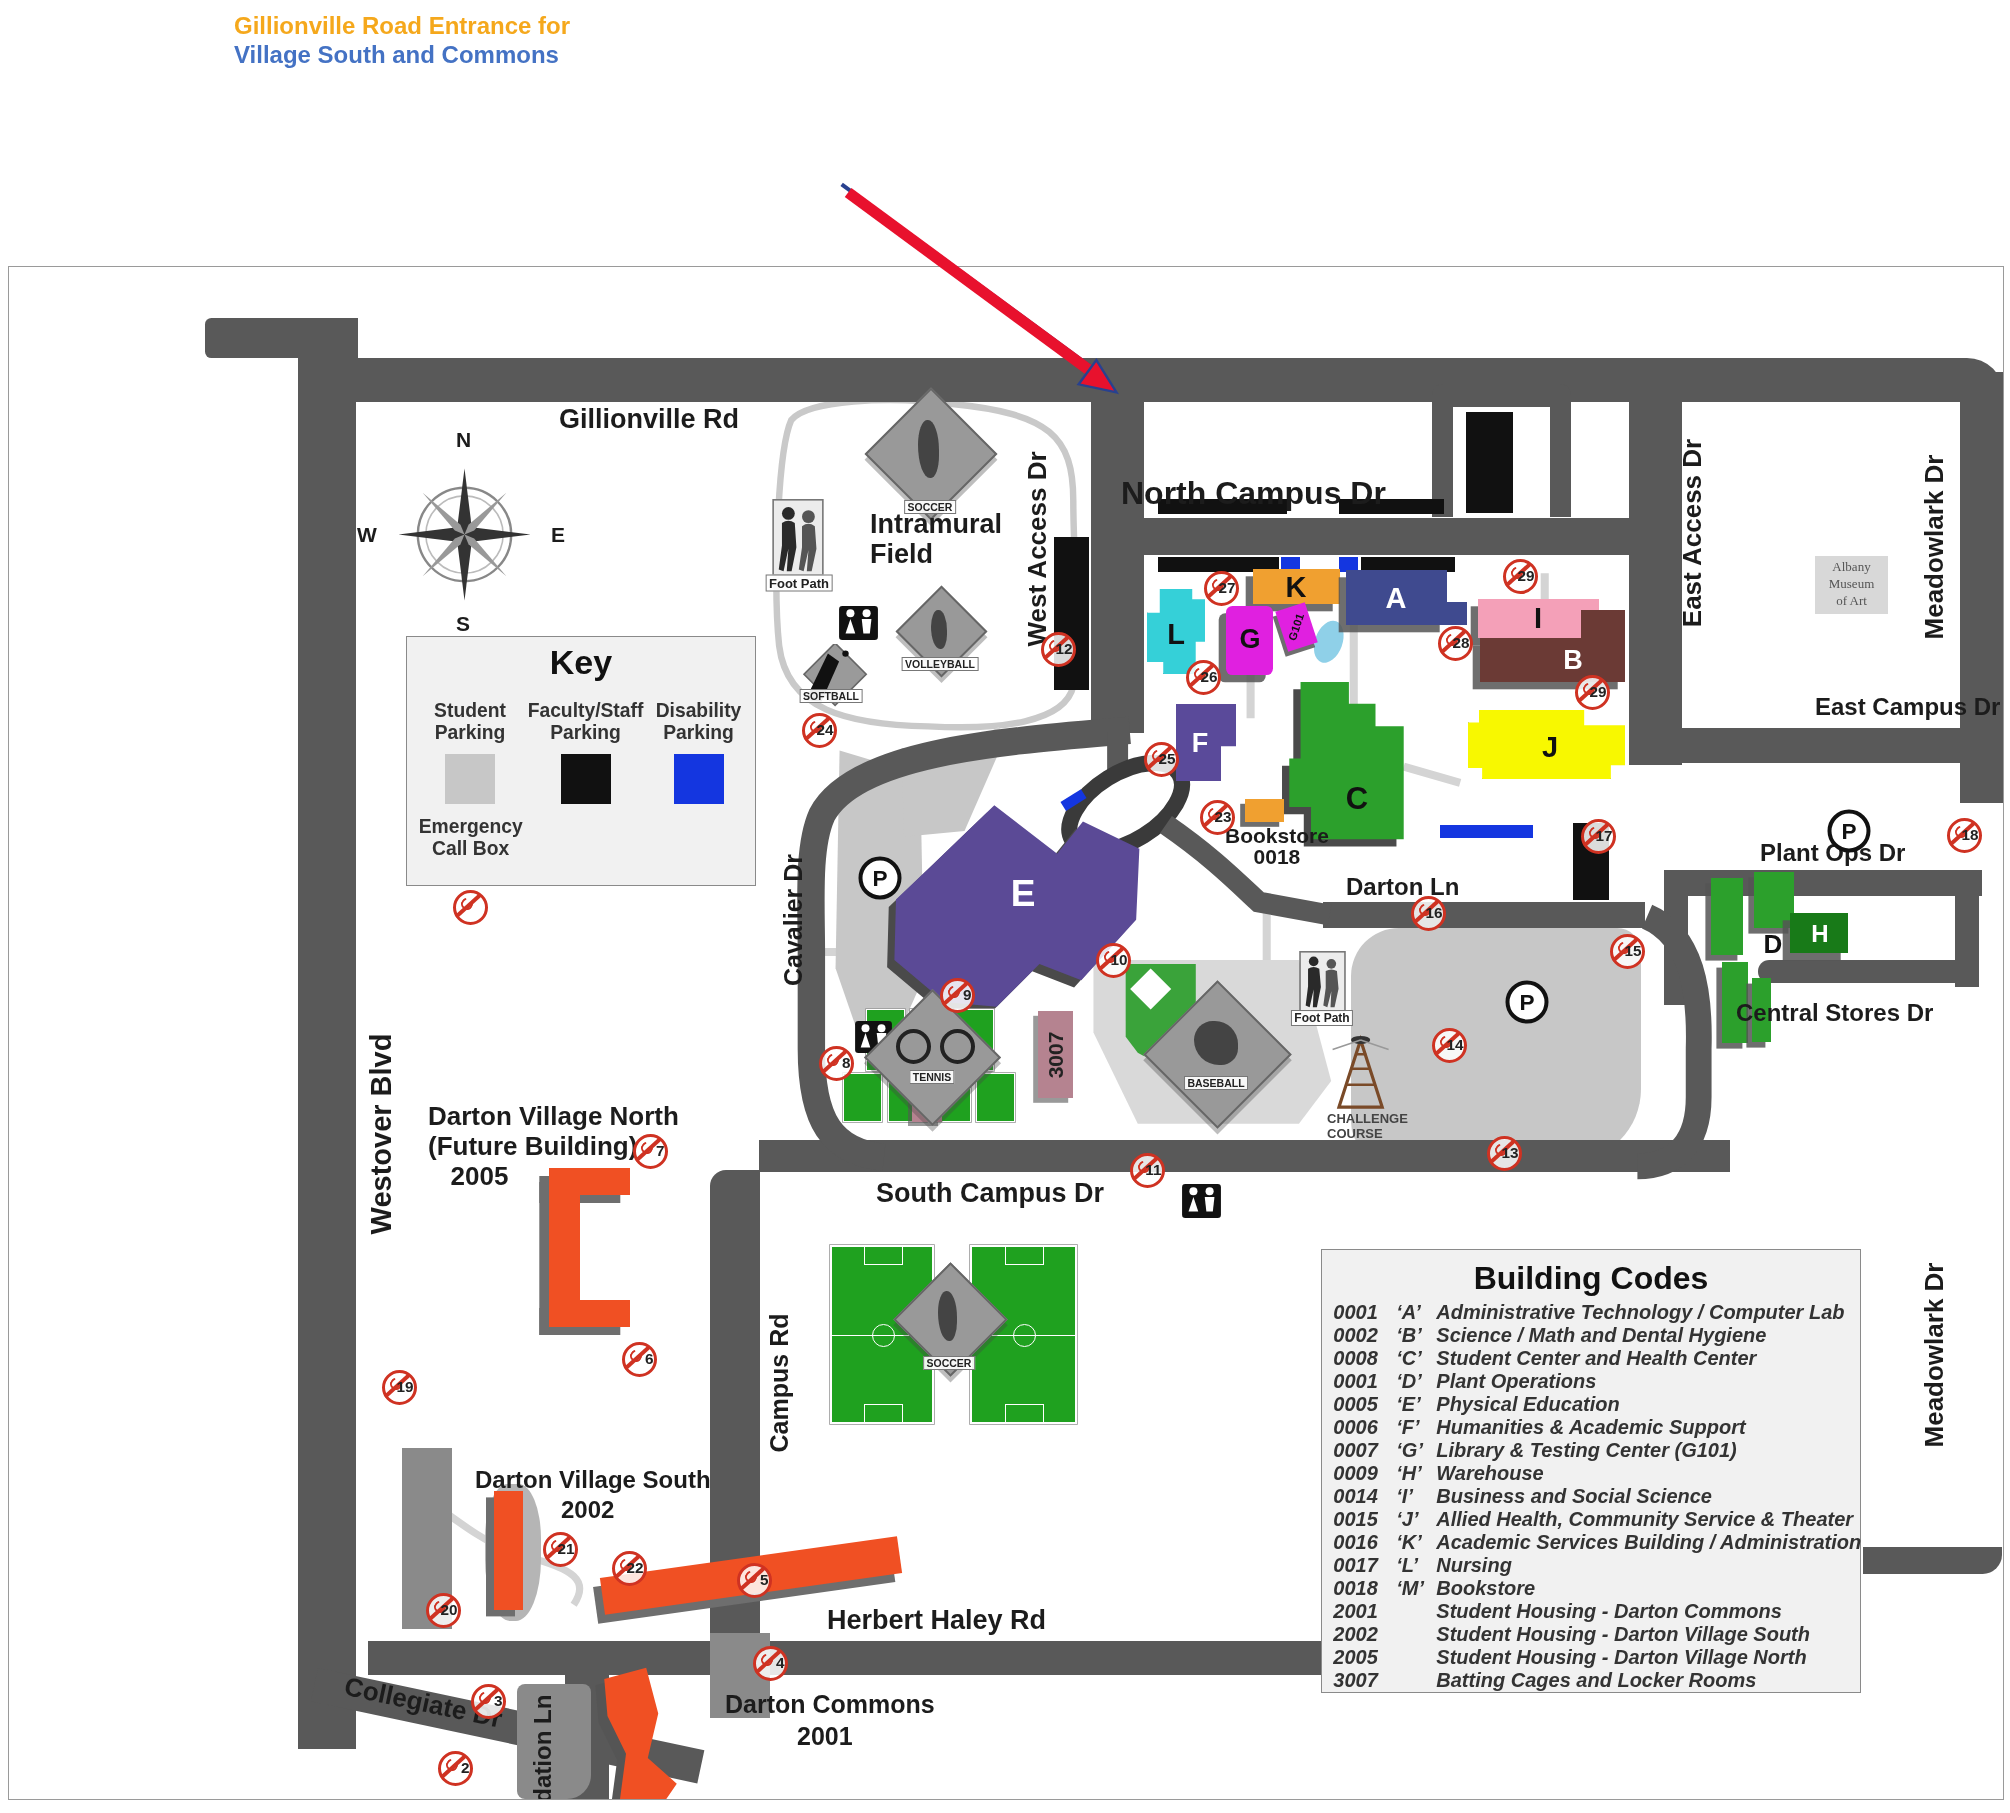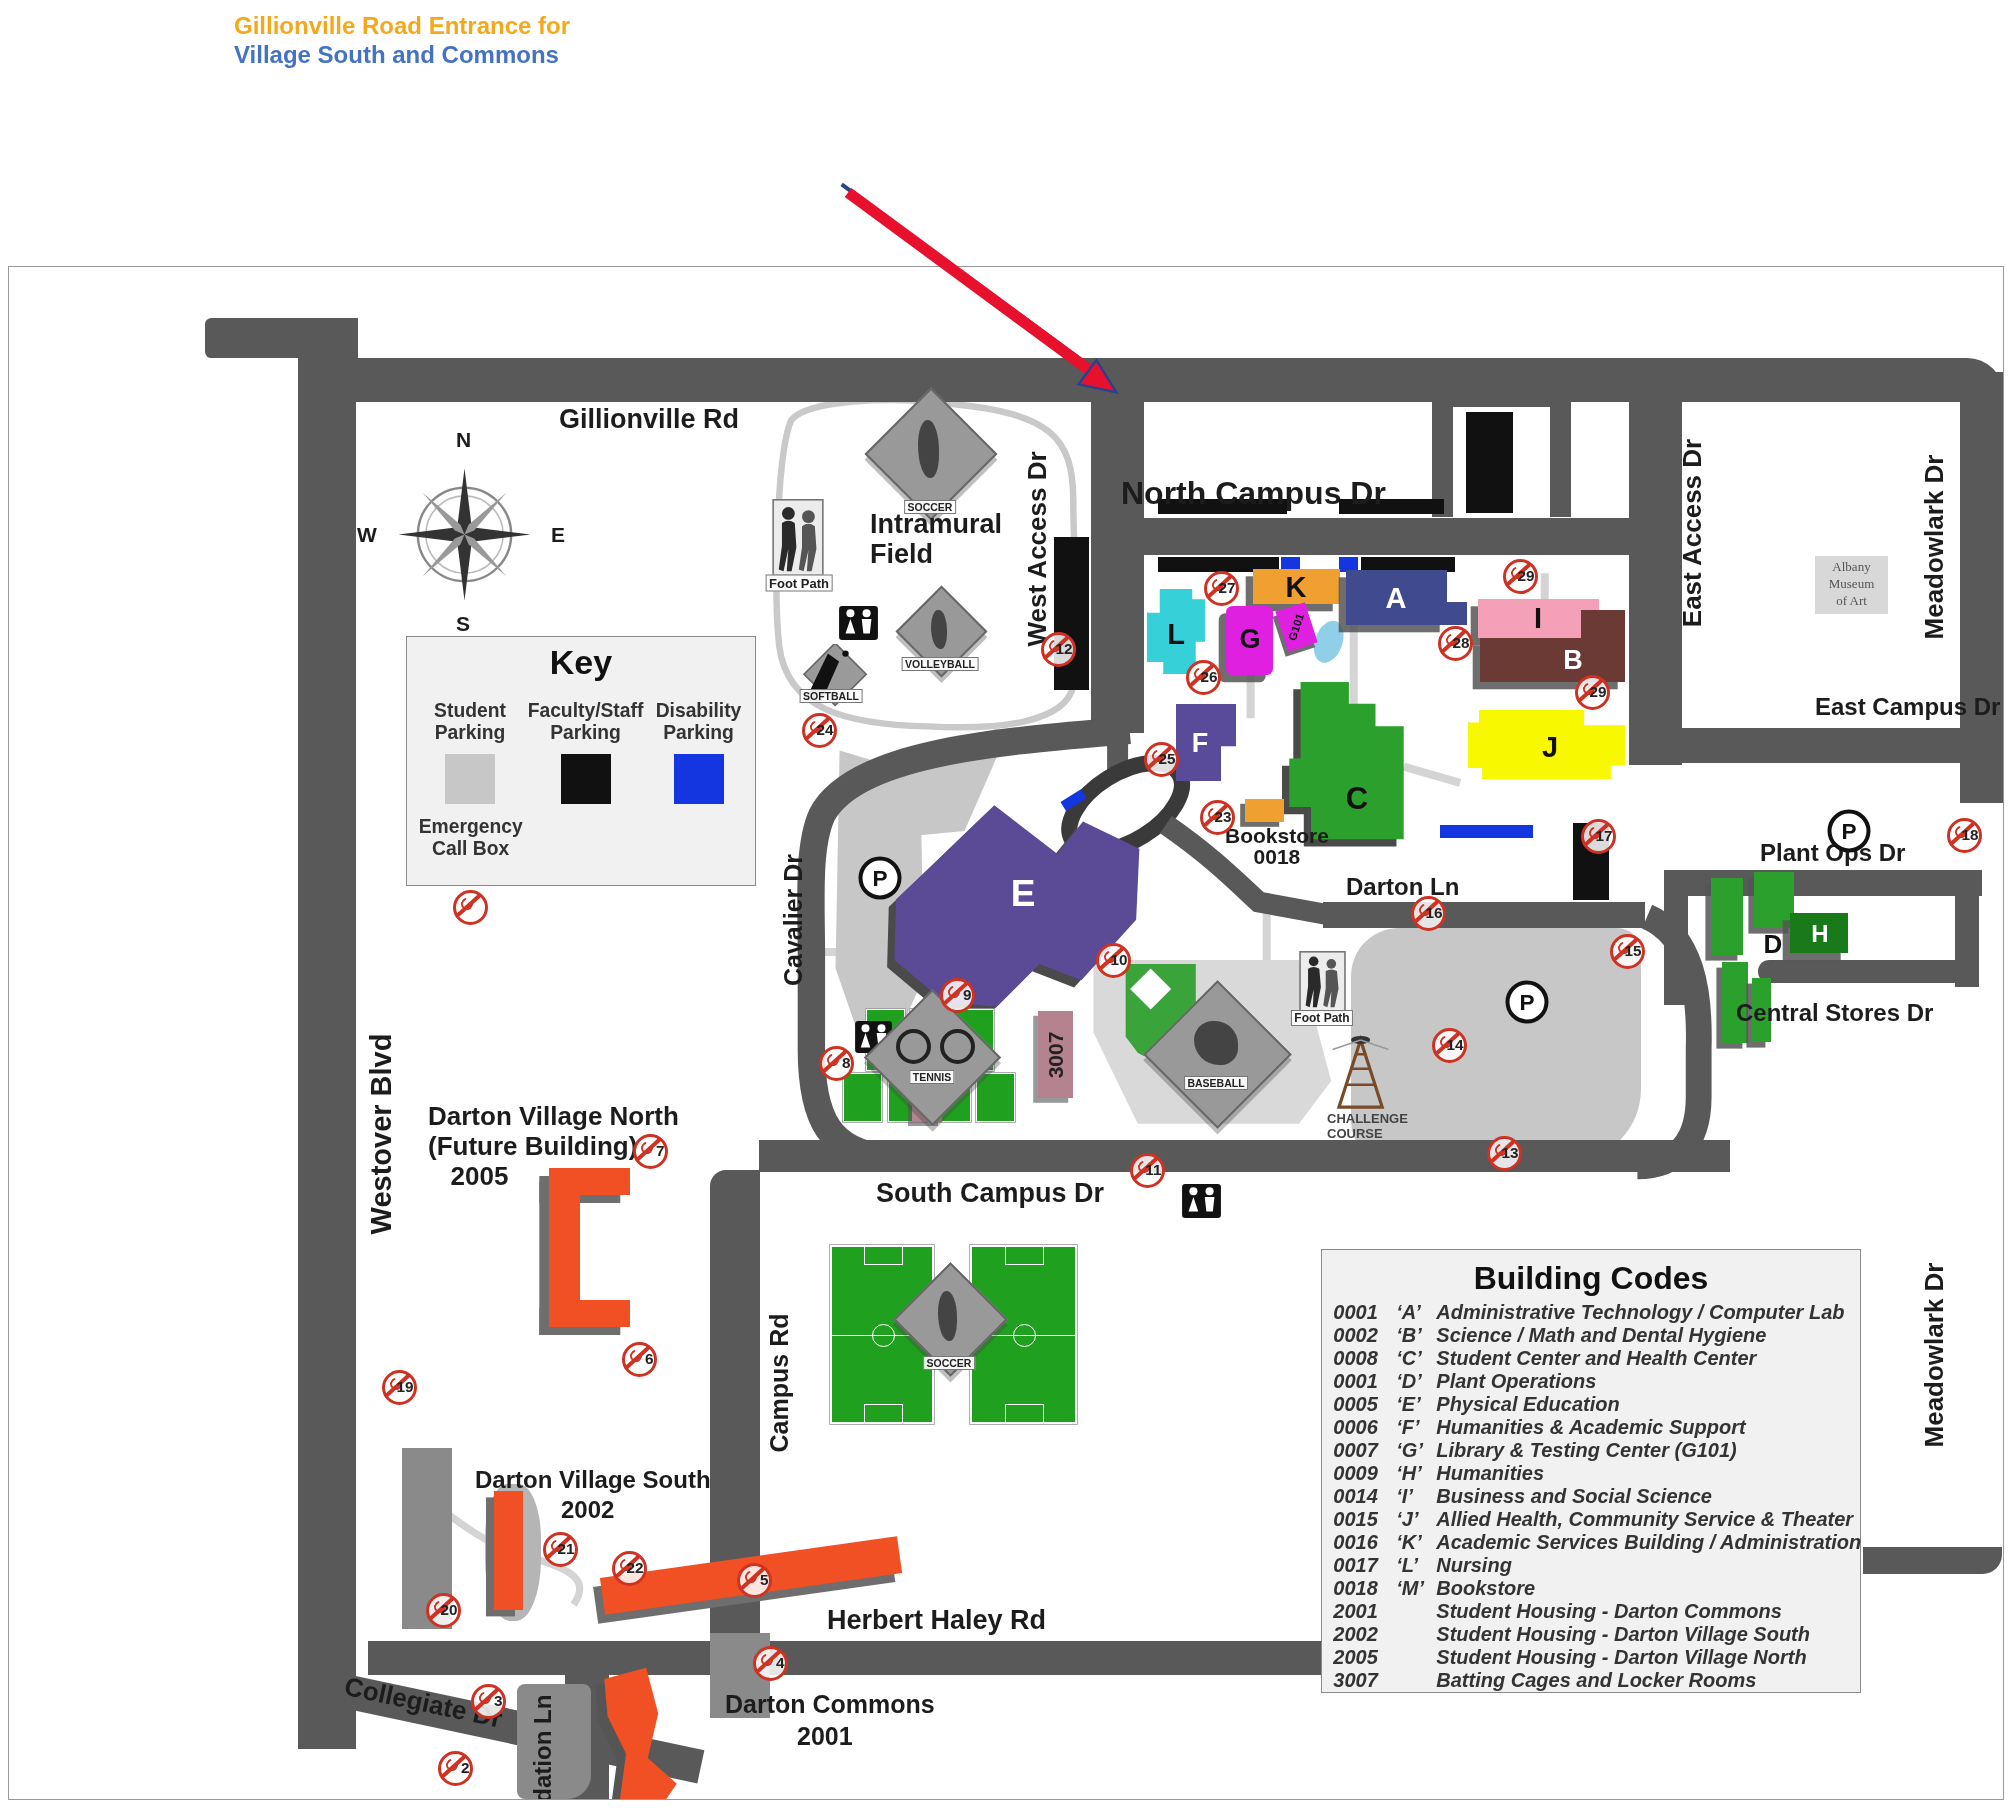--- a/index.html
+++ b/index.html
@@ -359,21 +359,21 @@
   <div class="box" style="left:1312px;top:982px;width:538px;height:442px;">
     <div style="text-align:center;font-size:32px;font-weight:bold;color:#111;margin-top:9.7px;">Building Codes</div>
     <ul id="codes-list">
           <li><span class="code">0001</span><span class="ltr">‘A’</span><span>Administrative Technology / Computer Lab</span></li>
           <li><span class="code">0002</span><span class="ltr">‘B’</span><span>Science / Math and Dental Hygiene</span></li>
           <li><span class="code">0008</span><span class="ltr">‘C’</span><span>Student Center and Health Center</span></li>
           <li><span class="code">0001</span><span class="ltr">‘D’</span><span>Plant Operations</span></li>
           <li><span class="code">0005</span><span class="ltr">‘E’</span><span>Physical Education</span></li>
           <li><span class="code">0006</span><span class="ltr">‘F’</span><span>Humanities &amp; Academic Support</span></li>
           <li><span class="code">0007</span><span class="ltr">‘G’</span><span>Library &amp; Testing Center (G101)</span></li>
-          <li><span class="code">0009</span><span class="ltr">‘H’</span><span>Humanities</span></li>
+          <li><span class="code">0009</span><span class="ltr">‘H’</span><span>Warehouse</span></li>
           <li><span class="code">0014</span><span class="ltr">‘I’</span><span>Business and Social Science</span></li>
           <li><span class="code">0015</span><span class="ltr">‘J’</span><span>Allied Health, Community Service &amp; Theater</span></li>
           <li><span class="code">0016</span><span class="ltr">‘K’</span><span>Academic Services Building / Administration</span></li>
           <li><span class="code">0017</span><span class="ltr">‘L’</span><span>Nursing</span></li>
           <li><span class="code">0018</span><span class="ltr">‘M’</span><span>Bookstore</span></li>
           <li><span class="code">2001</span><span class="ltr"></span><span>Student Housing - Darton Commons</span></li>
           <li><span class="code">2002</span><span class="ltr"></span><span>Student Housing - Darton Village South</span></li>
           <li><span class="code">2005</span><span class="ltr"></span><span>Student Housing - Darton Village North</span></li>
           <li><span class="code">3007</span><span class="ltr"></span><span>Batting Cages and Locker Rooms</span></li>
         </ul>

